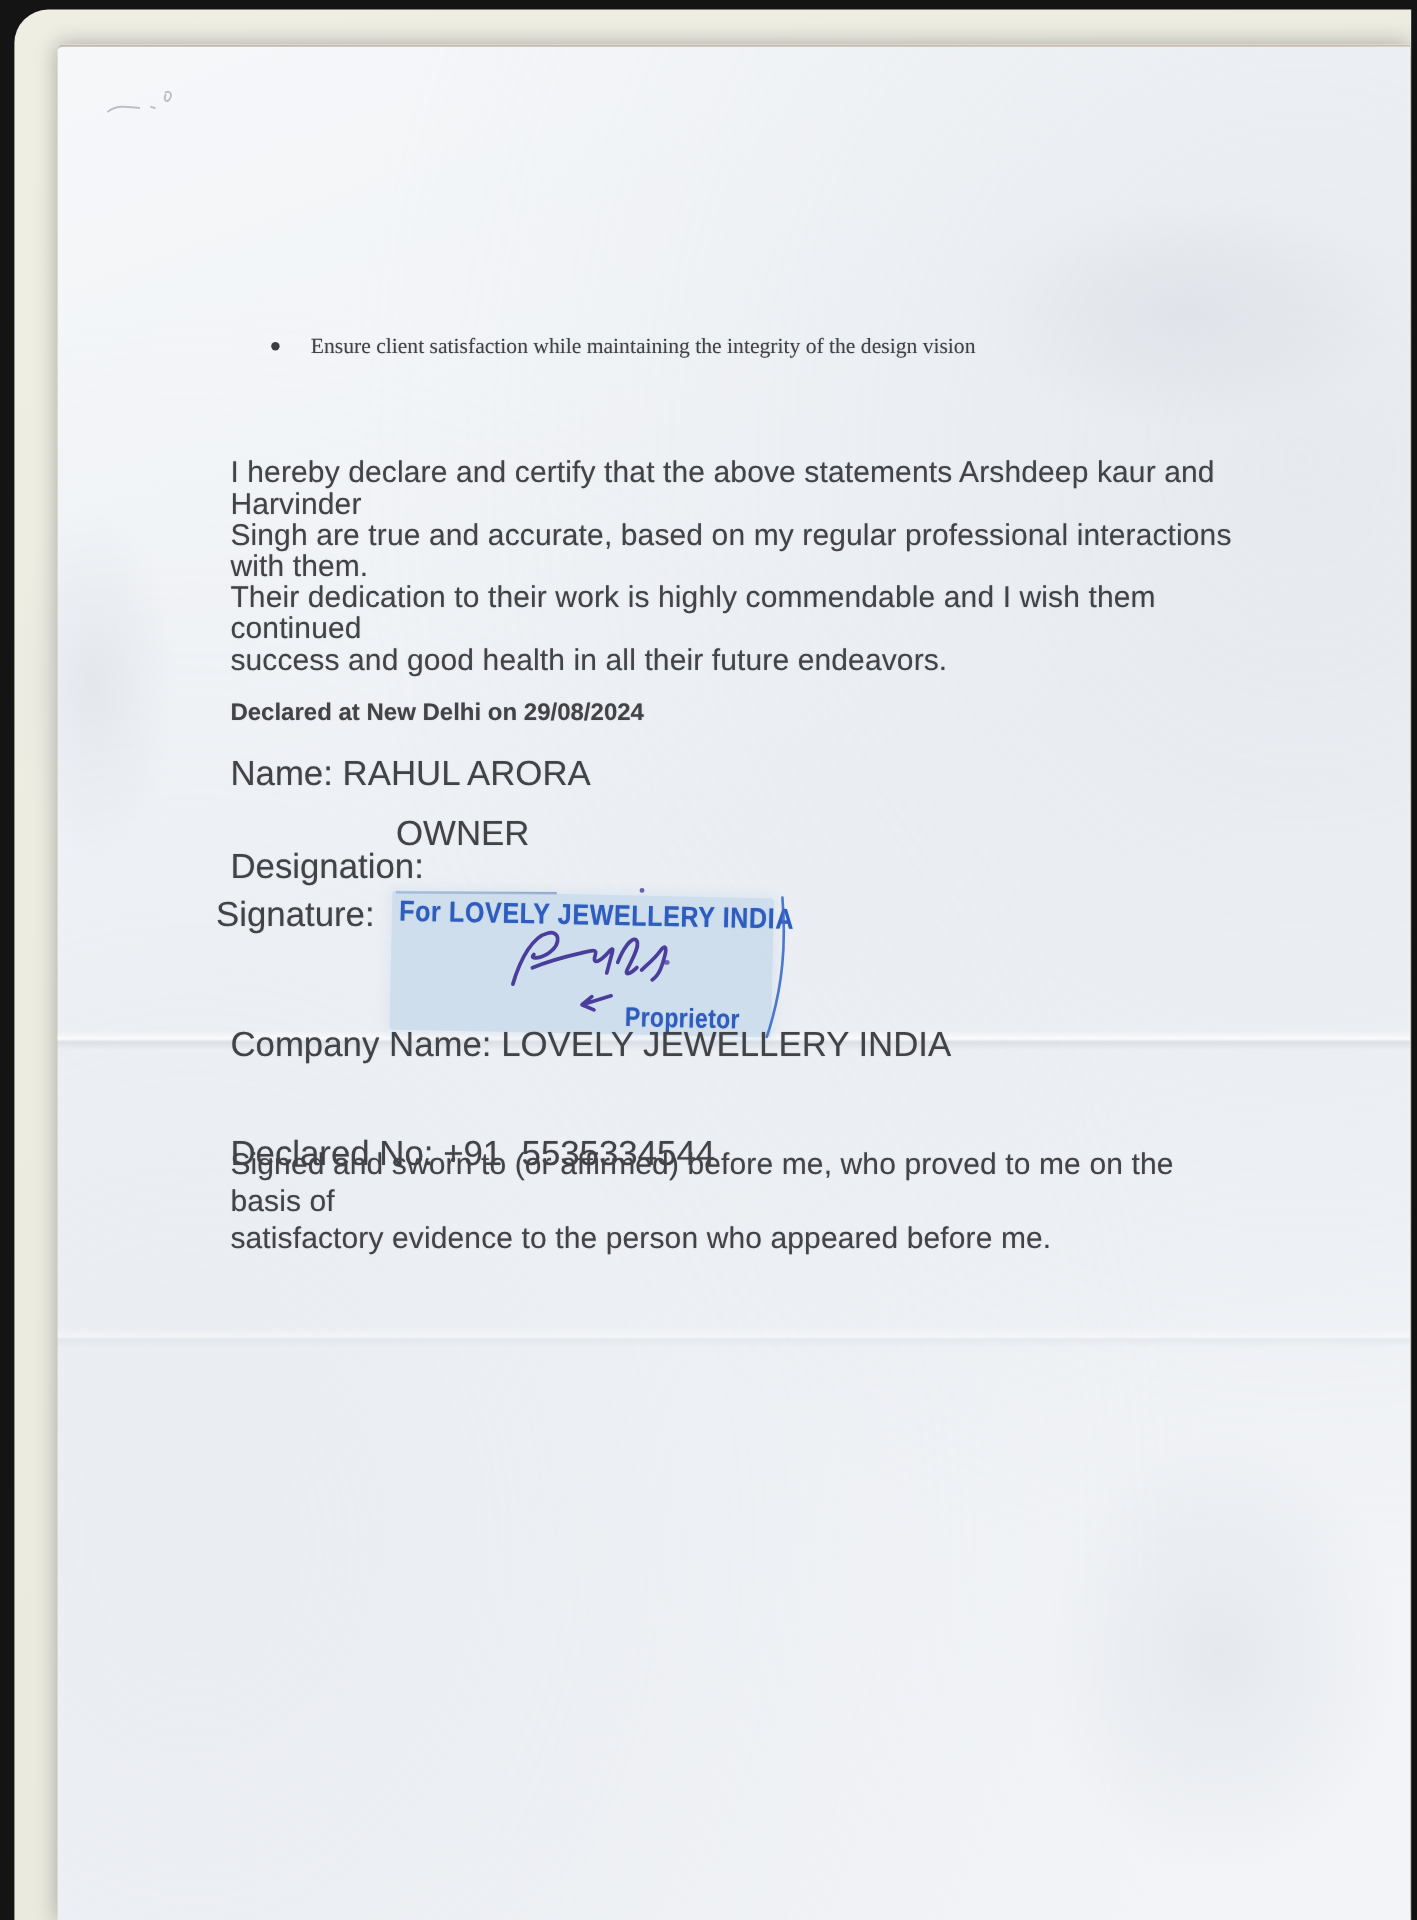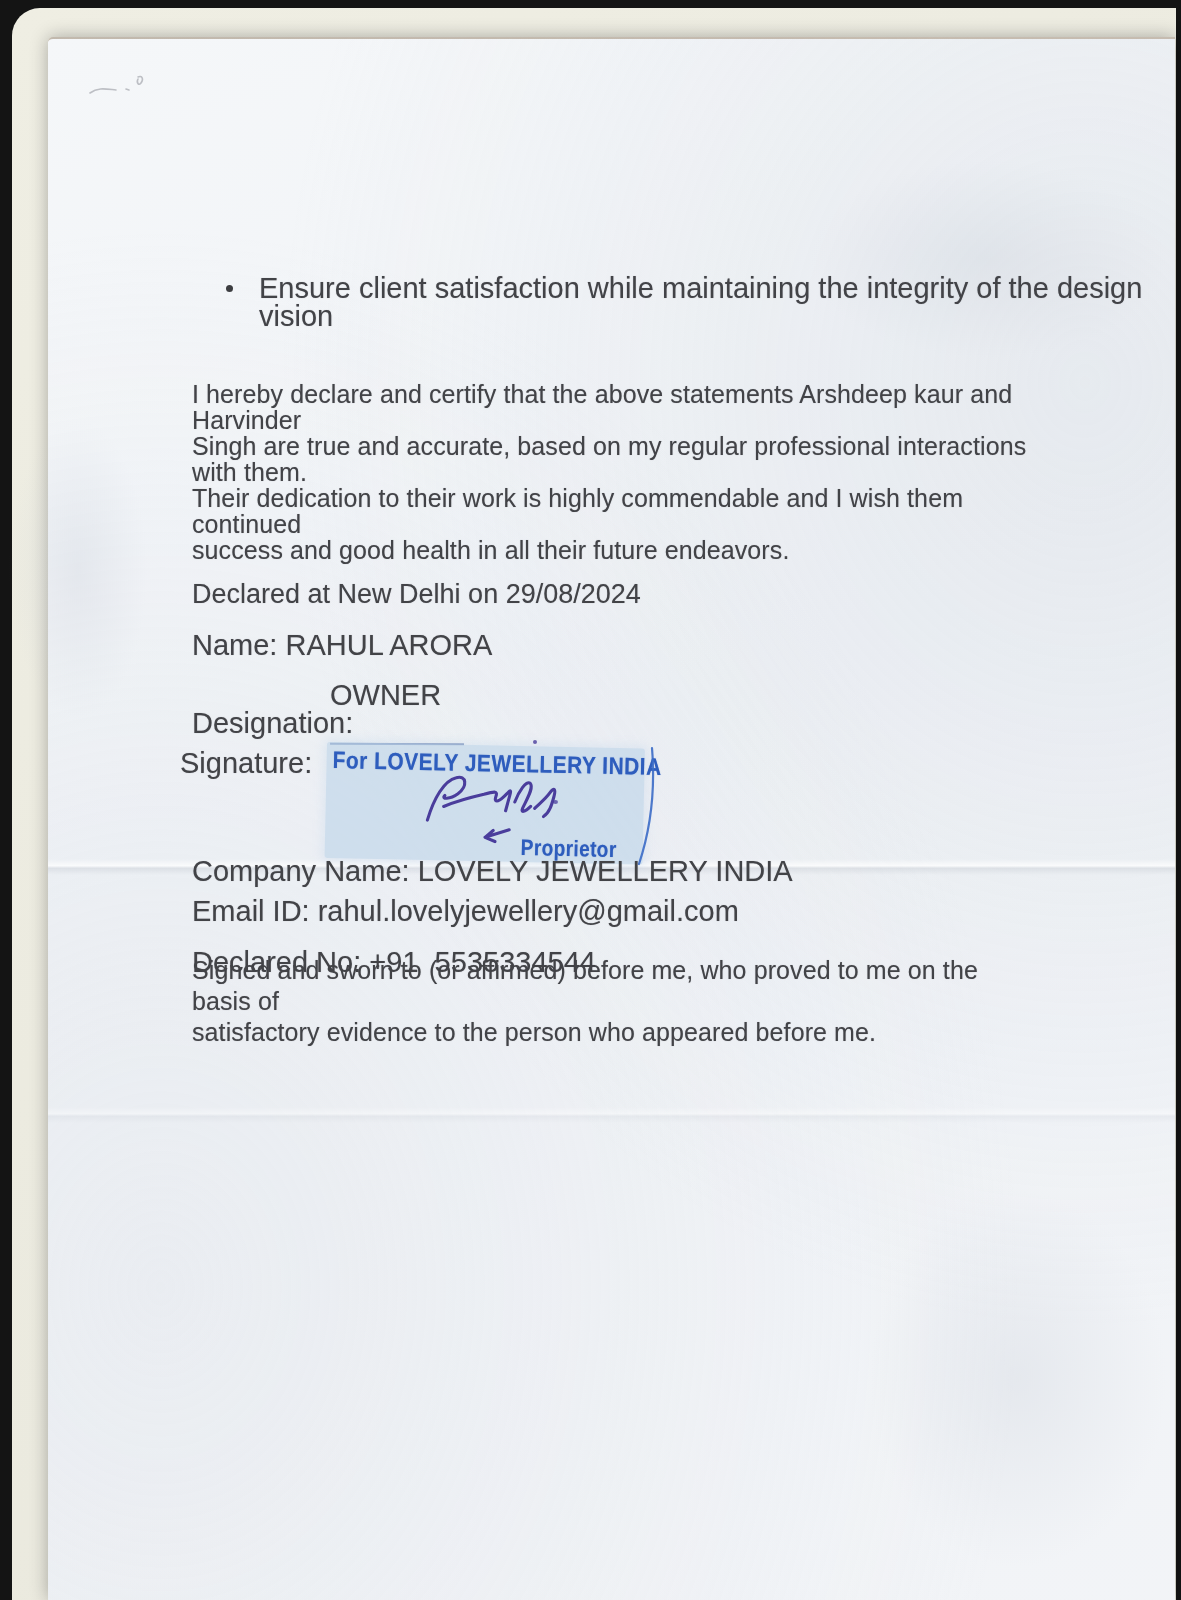--- a/index.html
+++ b/index.html
@@ -37,26 +37,27 @@
     position:absolute;pointer-events:none;border-radius:50%;
     background:radial-gradient(ellipse,rgba(198,204,214,0.28),transparent 70%);
   }
   .pencil-marks{position:absolute;left:38px;top:32px;opacity:.55;}
   .para{
     position:absolute;white-space:pre-line;
     font-size:25px;line-height:26px;letter-spacing:0.1px;
     text-shadow:0 0 1px rgba(70,70,80,0.35);
   }
   .line-item{
-    position:absolute;font-size:27px;line-height:26px;
+    position:absolute;font-size:20px;line-height:26px;
     text-shadow:0 0 1px rgba(70,70,80,0.35);
+    font-weight:bold;
   }
   .bullet-row{position:absolute;left:220px;top:274px;display:flex;align-items:flex-start;}
   .bullet-dot{width:7px;height:7px;border-radius:50%;background:#3c3d40;margin:11px 0 0 6px;flex:none;}
-  .bullet-text{margin-left:26px;font-size:29px;line-height:28px;text-shadow:0 0 1px rgba(70,70,80,0.35);}
+  .bullet-text{margin-left:26px;font-size:18px;line-height:28px;text-shadow:0 0 1px rgba(70,70,80,0.35);font-family:Liberation Serif, serif;}
   .field{
     position:absolute;font-size:29px;line-height:28px;
     text-shadow:0 0 1px rgba(70,70,80,0.35);
   }
   .field span{white-space:pre-wrap;}
   .owner-underline{
     position:absolute;left:330px;top:743px;width:134px;height:2px;
     background:var(--underline);opacity:.85;transform:rotate(0.3deg);
   }
   .stamp{
@@ -154,24 +155,20 @@
     <path class="pen-path" d="M22 8 C25 45 23 82 9 124"></path>
   </svg>
   <div class="ink-dot dot-1"></div>
   <div class="ink-dot dot-2"></div>
 
   <div class="field" style="left:192px;top:857px;">
     <span>Company Name:</span>
     <span>LOVELY JEWELLERY INDIA</span>
   </div>
 
-  <div class="field" style="left:192px;top:897px;">
-    <span>Email ID:</span>
-    <span>rahul.lovelyjewellery@gmail.com</span>
-  </div>
 
   <div class="field" style="left:192px;top:948px;">
     <span>Declared No:</span>
     <span>+91  5535334544</span>
   </div>
 
   <div class="para" style="left:192px;top:955px;width:820px;line-height:31px;">Signed and sworn to (or affirmed) before me, who proved to me on the basis of
 satisfactory evidence to the person who appeared before me.</div>
 
 </div>

